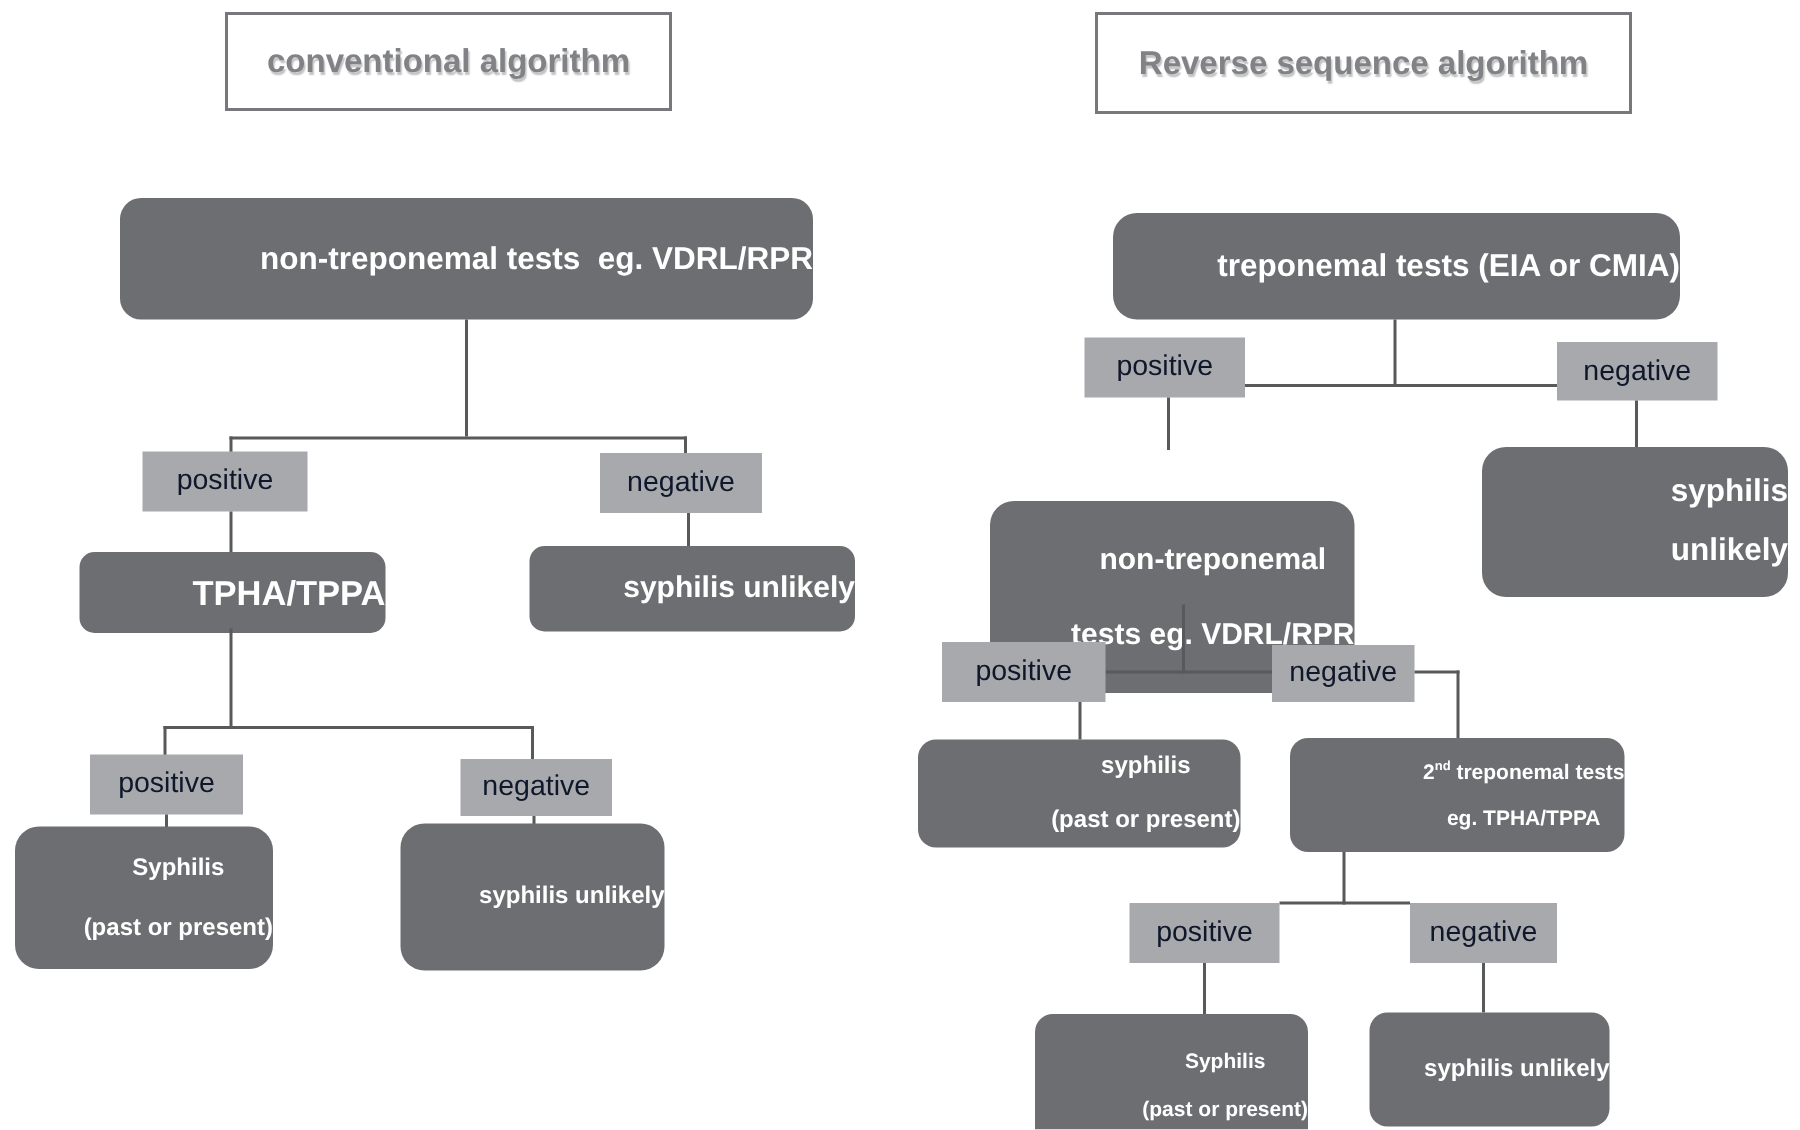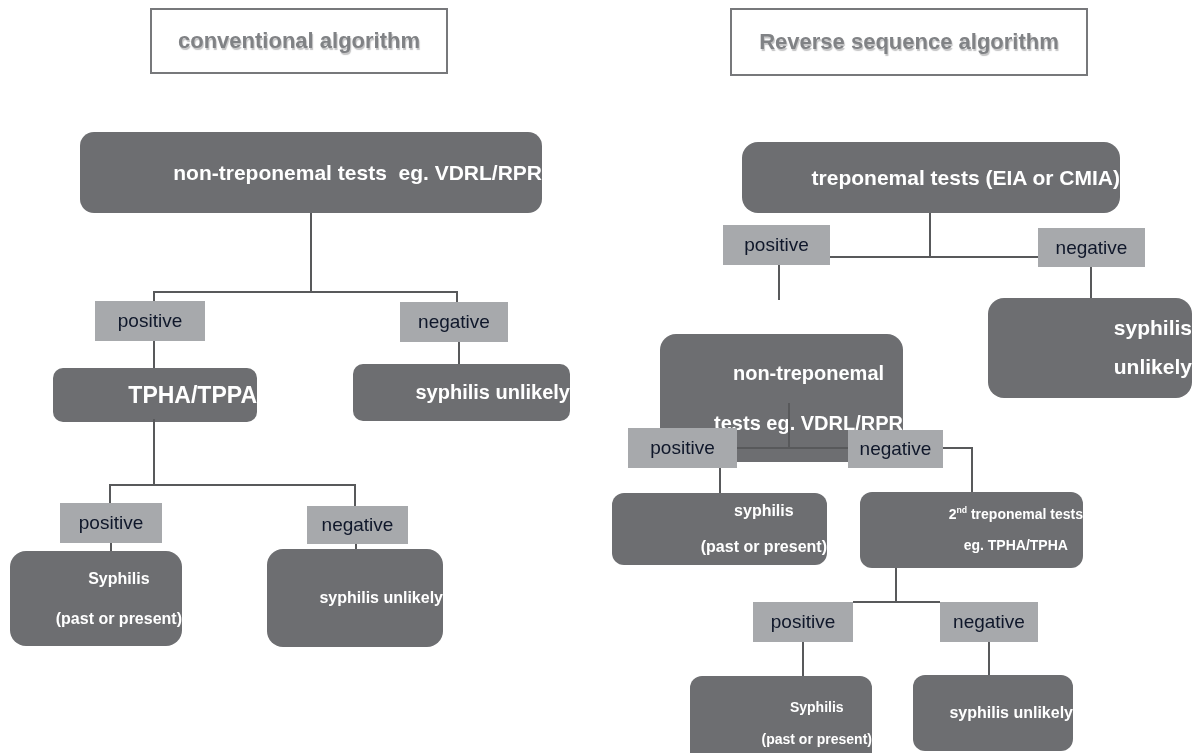--- a/index.html
+++ b/index.html
@@ -140,21 +140,21 @@
   <div class="hline" style="left:943px;top:447px;width:30px;"></div>
   <div class="vline" style="left:971px;top:447px;height:45px;"></div>
   <div class="vline" style="left:719px;top:468px;height:25px;"></div>
 
   <div class="dark" style="left:612px;top:493px;width:215px;height:72px;border-radius:12px;">
     <span class="lbl fs16 lh22">syphilis
 (past or present)</span>
   </div>
 
   <div class="dark" style="left:860px;top:492px;width:223px;height:76px;border-radius:12px;">
-    <span class="lbl fs17 lh22"><span>2</span><sup class="sup">nd</sup><span> treponemal tests</span><br><span>eg. TPHA/TPHA</span></span>
+    <span class="lbl fs17 lh22"><span>2</span><sup class="sup">nd</sup><span> treponemal tests</span><br><span>eg. TPHA/TPPA</span></span>
   </div>
 
   <div class="vline" style="left:895px;top:568px;height:35px;"></div>
   <div class="hline" style="left:853px;top:601px;width:87px;"></div>
 
   <div class="light" style="left:753px;top:602px;width:100px;height:40px;">
     <span class="lbl">positive</span>
   </div>
   <div class="light" style="left:940px;top:602px;width:98px;height:40px;">
     <span class="lbl">negative</span>

